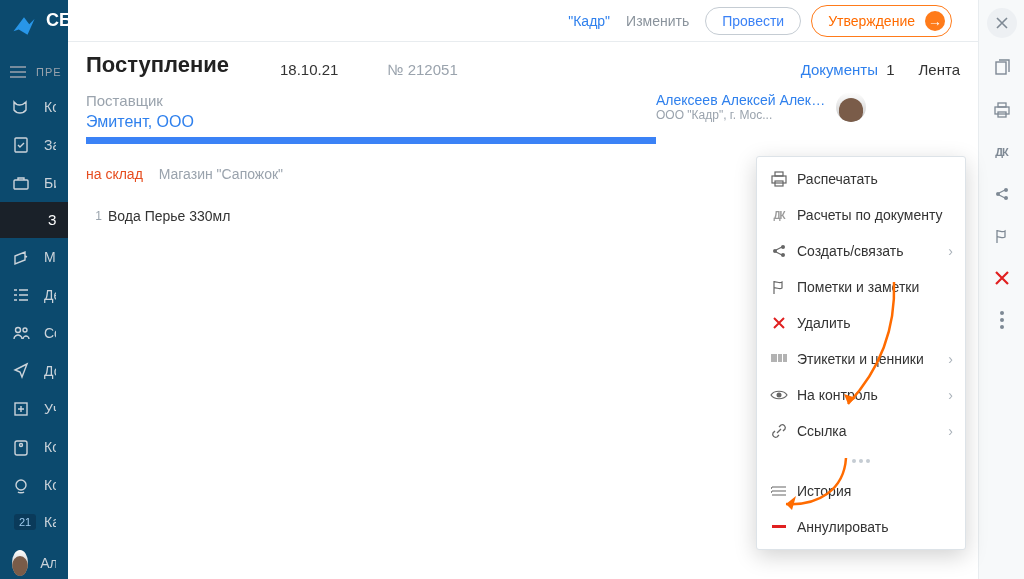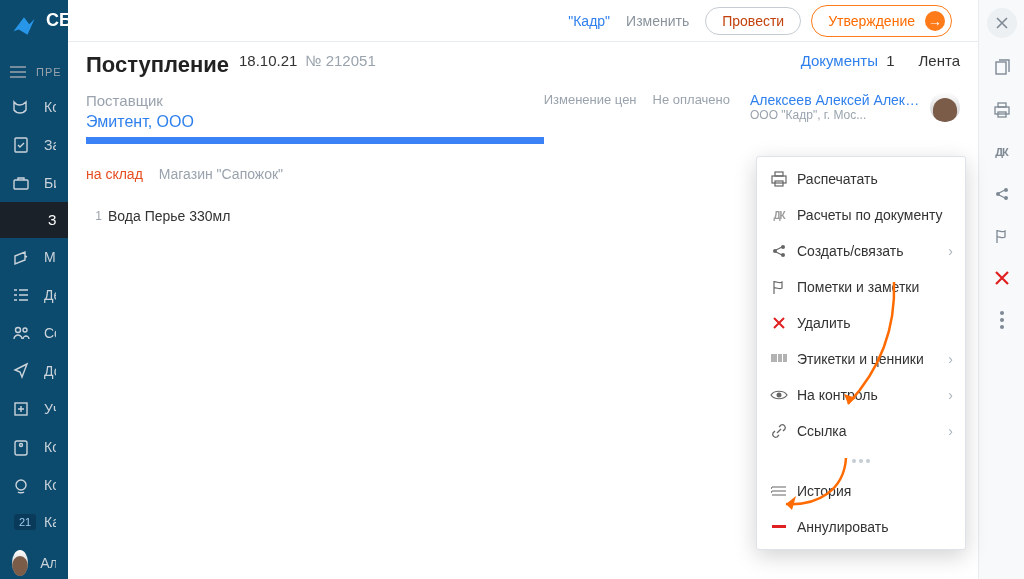--- a/index.html
+++ b/index.html
@@ -19,25 +19,25 @@
     .sidebar-avatar { width: 26px; height: 26px; border-radius: 50%; background: linear-gradient(180deg,#fff 0%, #ccc 60%,#999 100%); margin-right: 12px; display:flex; align-items:flex-end; justify-content:center; overflow:hidden; }
     .sidebar-avatar::after { content:""; width: 20px; height: 20px; background:#7a5c49; border-radius:50% 50% 40% 40%; }
     
     
     .main { position: absolute; left: 68px; top: 0; right: 46px; height: 579px; background: #fff; }
     
     .topbar { height: 42px; border-bottom: 1px solid #e8ecef; display: flex; align-items: center; padding: 0 16px; }
     .top-spacer { flex: 1; }
     .org-link { color: #2f80ed; font-size: 14px; margin-right: 16px; cursor: pointer; }
     .change-link { color: #8a939c; font-size: 14px; margin-right: 16px; cursor: pointer; }
-    .btn { border-radius: 20px; padding: 5px 16px; font-size: 14px; cursor: pointer; background: #fff; border: 1px solid #c5ccd3; color: #c2410c; margin-right: 10px; }
+    .btn { border-radius: 20px; padding: 5px 16px; font-size: 14px; cursor: pointer; background: #fff; border: 1px solid #c5ccd3; color: #3b82f6; margin-right: 10px; }
     .btn.approve { display: flex; align-items: center; border-color: #ff7b1a; color: #ff6b00; padding-right: 6px; text-align: right; }
     .btn.approve .circ { width: 20px; height: 20px; border-radius: 50%; background: #ff7b1a; margin-left: 10px; display:flex;align-items:center;justify-content:center; color:#fff; font-size:14px; }
     
-    .doc-head { display: flex; align-items: flex-start; padding: 10px 18px 6px; }
+    .doc-head { display: flex; align-items: flex-end; padding: 10px 18px 6px; gap: 41px; }
     .doc-head h1 { font-size: 22px; color: #222; font-weight: 700; margin-right: 10px; }
     .doc-head .date { color: #333; font-size: 15px; margin-right: 8px; }
     .doc-head .num { color: #9aa3ad; font-size: 15px; }
     .doc-head-right { margin-left: auto; display: flex; gap: 24px; font-size: 15px; }
     .doc-head-right a { color: #2f80ed; cursor: pointer; }
     .doc-head-right .cnt { color: #333; margin-left: 4px; }
     
     .doc-sub { display: flex; padding: 8px 18px 4px; }
     .supplier-block { flex: 1; max-width: 570px; }
     .supplier-label { color: #9aa3ad; font-size: 15px; margin-bottom: 4px; }
@@ -197,24 +197,20 @@
       <a><span>Документы</span> <span class="cnt">1</span></a>
       <a style="color:#333;">Лента</a>
     </div>
   </div>
 
   <div class="doc-sub">
     <div class="supplier-block">
       <div class="supplier-label">Поставщик</div>
       <a class="supplier-name">Эмитент, ООО</a>
     </div>
-    <div class="status-col">
-      <span>Изменение цен</span>
-      <span>Не оплачено</span>
-    </div>
     <div class="owner-col">
       <div class="info">
         <div class="name">Алексеев Алексей Алекс...</div>
         <div class="org">ООО "Кадр", г. Мос...</div>
       </div>
       <div class="avatar-lg"></div>
     </div>
   </div>
 
   <div class="dest-row">

